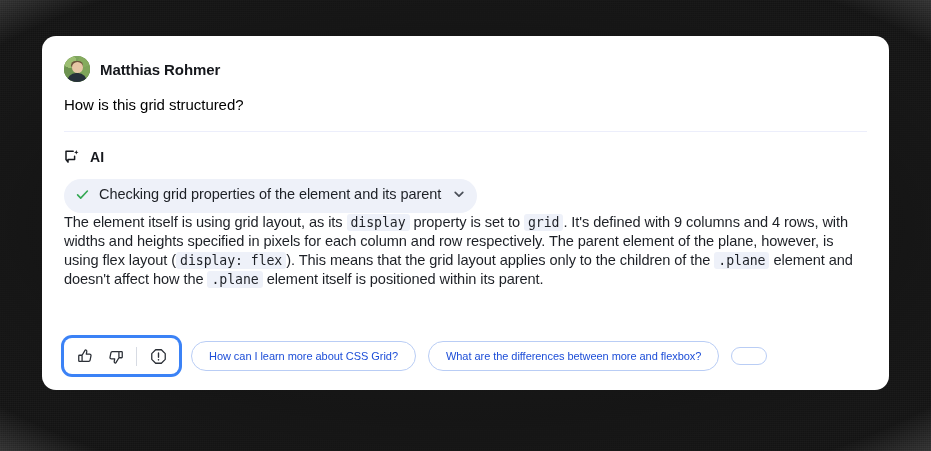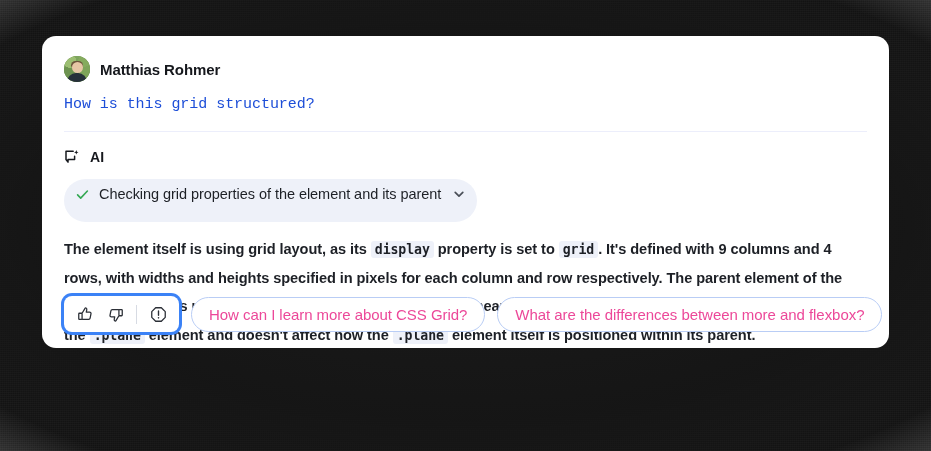--- a/index.html
+++ b/index.html
@@ -37,21 +37,21 @@
     inset: 0;
     background: radial-gradient(ellipse 108% 104% at 50% 50%, rgba(255,255,255,0) 60%, rgba(255,255,255,.55) 88%, #ffffff 100%);
   }
 
   
   .card {
     position: absolute;
     left: 42px;
     top: 36px;
     width: 847px;
-    height: 312px;
+    height: 354px;
     background: #ffffff;
     border-radius: 14px;
     overflow: hidden;
   }
 
   .card-inner {
     position: relative;
     width: 100%;
     height: 100%;
   }
@@ -116,23 +116,22 @@
   }
   .user-name {
     font-size: 15px;
     font-weight: bold;
     color: #16181d;
     letter-spacing: -.1px;
   }
   .user-text {
     margin-top: 14px;
     font-size: 15px;
-    color: #1d4ed8;
+    color: #000000;
     letter-spacing: -.05px;
-    font-family: Liberation Mono, monospace;
   }
 
   .divider {
     margin: 18px 0 0 0;
     height: 1px;
     background: #eceefb;
   }
 
   
   .ai-block {
@@ -153,42 +152,40 @@
     font-weight: bold;
     color: #16181d;
     letter-spacing: .1px;
   }
 
   .status-chip {
     display: inline-flex;
     align-items: center;
     gap: 9px;
     margin-top: 13px;
-    padding: 7px 11px 20px 11px;
+    padding: 7px 11px 11px 11px;
     background: #eef1f9;
     border-radius: 999px;
     max-width: 100%;
   }
   .check-icon { width: 15px; height: 15px; flex: 0 0 auto; display:block; }
   .status-text {
     font-size: 14.5px;
     color: #1d2026;
     letter-spacing: -.05px;
     white-space: nowrap;
   }
   .chev-icon { width: 14px; height: 14px; flex: 0 0 auto; display:block; margin-left: 2px; }
 
   .ai-body {
-    margin-top: 13px;
     font-size: 14.6px;
-    line-height: 28px;
+    line-height: 19px;
     color: #1d2026;
     letter-spacing: -.08px;
     max-width: 805px;
-    font-weight: bold;
   }
   code.inline {
     font-family: "DejaVu Sans Mono", "Liberation Mono", monospace;
     font-size: 13.2px;
     background: #eef1f9;
     color: #1d2026;
     padding: 1px 4px;
     border-radius: 3px;
   }
 
@@ -240,22 +237,22 @@
     align-items: center;
     gap: 12px;
     overflow: hidden;
     flex: 1 1 auto;
   }
   .suggestion {
     flex: 0 0 auto;
     border: 1px solid #b9cdf5;
     border-radius: 999px;
     background: #ffffff;
-    color: #ec4899;
-    font-size: 15px;
+    color: #1d4ed8;
+    font-size: 11px;
     letter-spacing: -.05px;
     padding: 8px 17px;
     white-space: nowrap;
     cursor: pointer;
     font-family: "Liberation Sans", sans-serif;
   }
 </style>
 </head>
 <body>
 

